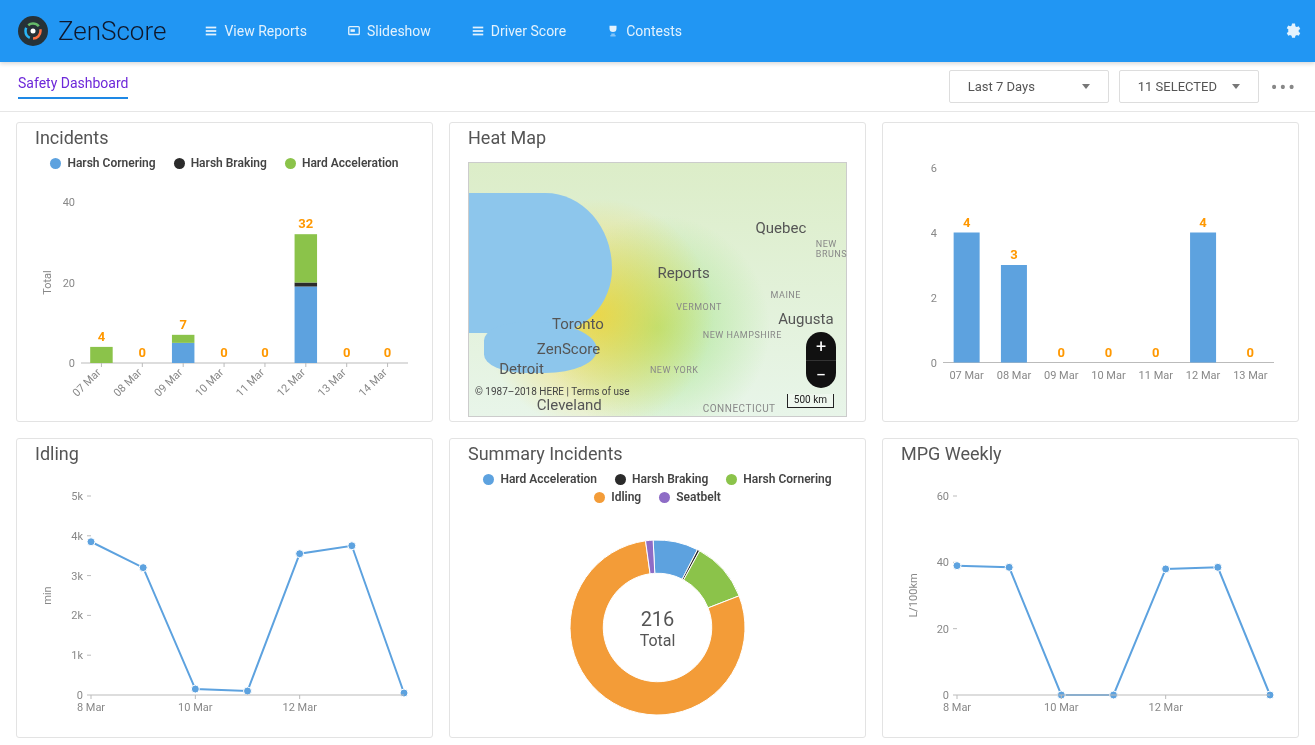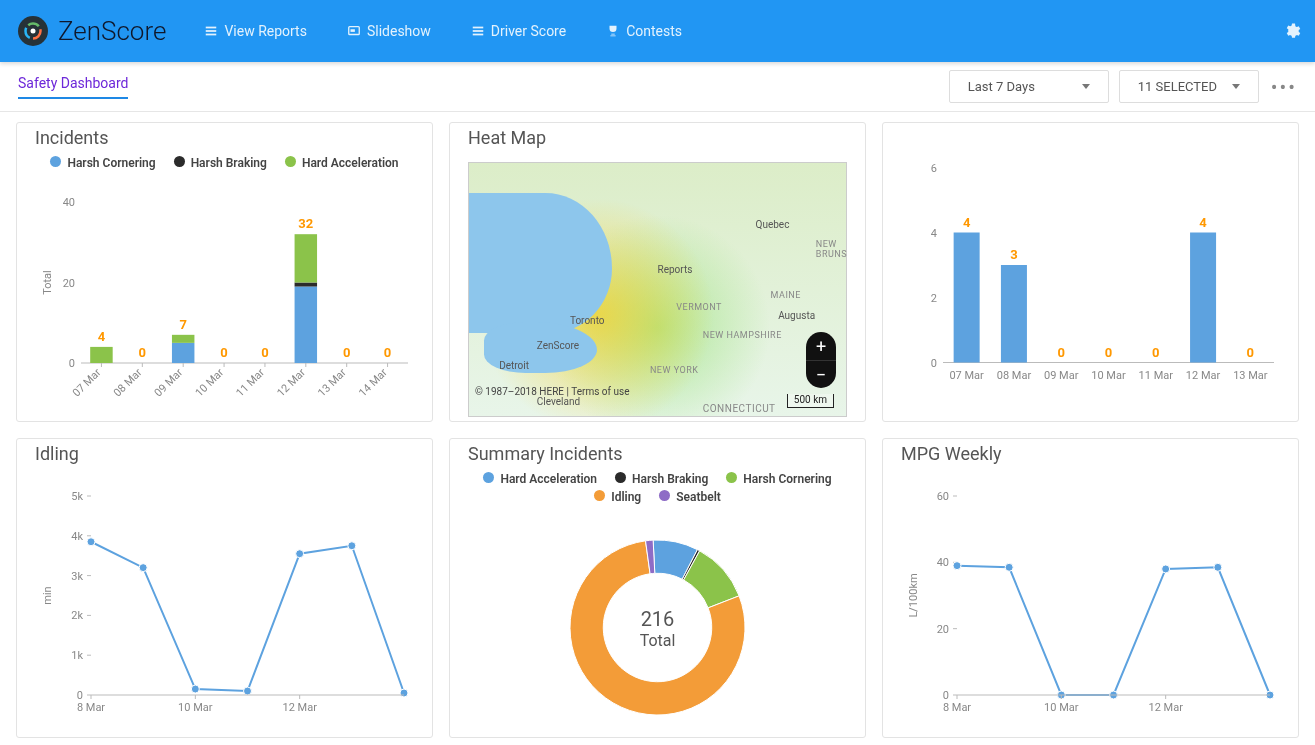--- a/index.html
+++ b/index.html
@@ -99,41 +99,41 @@
   }
   .card h3 {
     font-size:18px; font-weight:400; color:#555; margin-bottom:8px;
   }
   .legend {
     display:flex; flex-wrap:wrap; gap:4px 18px;
     font-size:12px; font-weight:600; color:#444;
     justify-content:center;
     margin-bottom:6px;
   }
-  .legend .lg { display:flex; align-items:flex-start; gap:6px; }
+  .legend .lg { display:flex; align-items:center; gap:6px; }
   .dot { width:11px; height:11px; border-radius:50%; display:inline-block; }
   .chart-body { flex:1; position:relative; }
   .chart-body svg { width:100%; height:100%; }
   .bar-label { font-size:13px; font-weight:700; fill:#ff9800; text-anchor:middle; }
   .xlabel { font-size:11px; fill:#888; }
   .ylabel-rot { font-size:11px; fill:#888; }
   
   .mapwrap { flex:1; position:relative; border:1px solid #ccc; margin-top:6px; }
   .map-bg {
     position:absolute; inset:0;
     background:
       radial-gradient(circle at 34% 60%, rgba(255,200,0,.6), rgba(255,230,120,0) 40%),
       radial-gradient(circle at 50% 65%, rgba(120,220,80,.5), rgba(120,220,80,0) 45%),
       linear-gradient(#dcedc8, #e8f5e9);
   }
   .water1 { position:absolute; left:0; top:12%; width:38%; height:55%;
     background:#8dc6ec; border-radius:0 60% 55% 0 / 0 70% 60% 0; }
   .water2 { position:absolute; left:4%; top:63%; width:30%; height:20%;
     background:#8dc6ec; border-radius:40% 60% 50% 40%; }
-  .maplabel { position:absolute; font-size:10px; color:#555; pointer-events:none; }
+  .maplabel { position:absolute; font-size:15px; color:#555; pointer-events:none; }
   .zoom-ctrl {
     position:absolute; right:10px; bottom:28px;
     background:#111; color:#fff; border-radius:20px;
     display:flex; flex-direction:column; overflow:hidden;
     width:30px;
   }
   .zoom-ctrl div { height:28px; display:flex;align-items:center;justify-content:center; cursor:pointer; font-size:18px; }
   .zoom-ctrl div + div { border-top:1px solid #333; }
   .scalebar { position:absolute; right:12px; bottom:8px; font-size:10px; color:#222;
     border:1px solid #222; border-top:none; padding:0 6px 2px; background:rgba(255,255,255,.3);}
@@ -275,21 +275,21 @@
     </div>
   </div>
 
   <div class="card">
     <h3>Heat Map</h3>
     <div class="mapwrap">
       <div class="map-bg"></div>
       <div class="water1"></div>
       <div class="water2"></div>
       <div id="maplabels">
-          <span class="maplabel" style="left: 22%; top: 60%; margin-left: 18px;">Toronto</span>
+          <span class="maplabel" style="left: 22%; top: 60%;">Toronto</span>
           <span class="maplabel" style="left: 18%; top: 70%;">ZenScore</span>
           <span class="maplabel" style="left: 8%; top: 78%;">Detroit</span>
           <span class="maplabel" style="left: 18%; top: 92%;">Cleveland</span>
           <span class="maplabel" style="left: 50%; top: 40%;">Reports</span>
           <span class="maplabel" style="left: 76%; top: 22%;">Quebec</span>
           <span class="maplabel" style="left: 48%; top: 80%; font-size: 9px; letter-spacing: 0.5px; color: rgb(136, 136, 136);">NEW YORK</span>
           <span class="maplabel" style="left: 55%; top: 55%; font-size: 9px; letter-spacing: 0.5px; color: rgb(136, 136, 136);">VERMONT</span>
           <span class="maplabel" style="left: 80%; top: 50%; font-size: 9px; letter-spacing: 0.5px; color: rgb(136, 136, 136);">MAINE</span>
           <span class="maplabel" style="left: 92%; top: 30%; font-size: 9px; letter-spacing: 0.5px; color: rgb(136, 136, 136);">NEW BRUNS</span>
           <span class="maplabel" style="left: 62%; top: 95%; font-size: 10px; letter-spacing: 0.5px; color: rgb(136, 136, 136);">CONNECTICUT</span>

